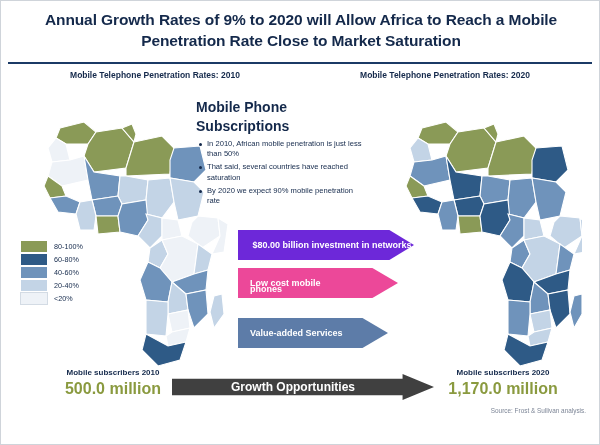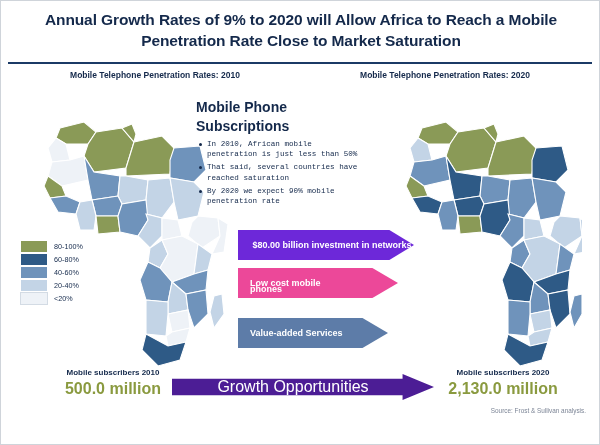--- a/index.html
+++ b/index.html
@@ -39,21 +39,21 @@
   #map-right{left:392px;top:84px;width:190px;height:290px;}
   .map svg{display:block;width:100%;height:100%;}
 
   
   .bullets{
     position:absolute;left:196px;top:98px;width:170px;
     font-size:7.6px;color:#14294b;line-height:1.35;
   }
   .bullets .bhead{font-weight:bold;font-size:14px;margin-bottom:3px;}
   .bullets ul{margin:0;padding-left:11px;list-style:none;}
-  .bullets li{position:relative;margin-bottom:3px;font-family:Liberation Mono, monospace;}
+  .bullets li{position:relative;margin-bottom:3px;}
   .bullets li:before{
     content:"";position:absolute;left:-8px;top:4px;width:3px;height:3px;
     background:#14294b;border-radius:50%;
   }
 
   
   .legend{position:absolute;left:20px;top:240px;width:92px;}
   .legend-row{display:flex;align-items:center;height:13px;}
   .legend-sw{width:26px;height:11px;margin-right:6px;border:1px solid #ffffff;}
   .legend-lb{font-size:7.2px;color:#14294b;}
@@ -69,24 +69,24 @@
   #arrow1{left:238px;top:230px;width:176px;background:#6d28d9;
     clip-path:polygon(0 0, 86% 0, 100% 50%, 86% 100%, 0 100%);justify-content:center;}
   #arrow2{left:238px;top:268px;width:160px;background:#ec4899;
     clip-path:polygon(0 0, 84% 0, 100% 50%, 84% 100%, 0 100%);}
   #arrow3{left:238px;top:318px;width:150px;background:#5d7ca8;
     clip-path:polygon(0 0, 83% 0, 100% 50%, 83% 100%, 0 100%);}
   #arrow2 .two-line{line-height:1.15;}
 
   #arrow-growth{
     position:absolute;left:172px;top:374px;width:262px;height:26px;
-    background:#4c1d95;
+    background:#404040;
     clip-path:polygon(0 18%, 88% 18%, 88% 0, 100% 50%, 88% 100%, 88% 82%, 0 82%);
     display:flex;align-items:center;justify-content:center;
-    color:#ffffff;font-weight:normal;font-size:16px;
+    color:#ffffff;font-weight:bold;font-size:12px;
   }
   #arrow-growth span{transform:translateX(-10px);}
 
   
   .sub-label{position:absolute;font-size:8px;font-weight:bold;color:#14294b;text-align:center;}
   .sub-value{position:absolute;font-size:16px;font-weight:bold;color:#8a9a3f;text-align:center;}
   #sub-left-label{left:48px;top:368px;width:130px;}
   #sub-left-value{left:40px;top:380px;width:146px;}
   #sub-right-label{left:428px;top:368px;width:150px;}
   #sub-right-value{left:424px;top:380px;width:158px;}
@@ -264,21 +264,21 @@
 </div>
 <div style="position:absolute;left:250px;top:284px;color:#ffffff;font-weight:bold;font-size:9px;">phones</div>
 
 <div id="arrow-growth">
   <span>Growth Opportunities</span>
 </div>
 
 <div class="sub-label" id="sub-left-label">Mobile subscribers 2010</div>
 <div class="sub-value" id="sub-left-value">500.0 million</div>
 <div class="sub-label" id="sub-right-label">Mobile subscribers 2020</div>
-<div class="sub-value" id="sub-right-value">2,130.0 million</div>
+<div class="sub-value" id="sub-right-value">1,170.0 million</div>
 
 <div class="source">Source: Frost &amp; Sullivan analysis.</div>
 
 <div class="brand">
   <span>F R O S T</span>
   <i>&amp;</i>
   <span>S U L L I V A N</span>
 </div>
 
 </body></html>

